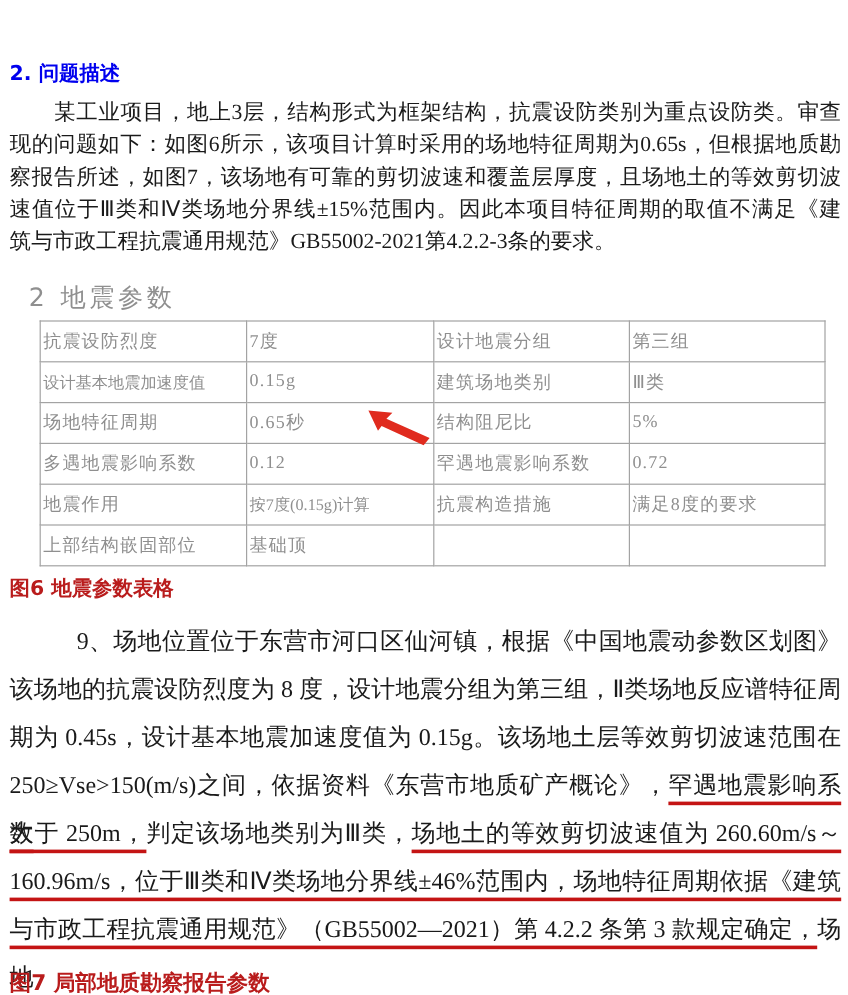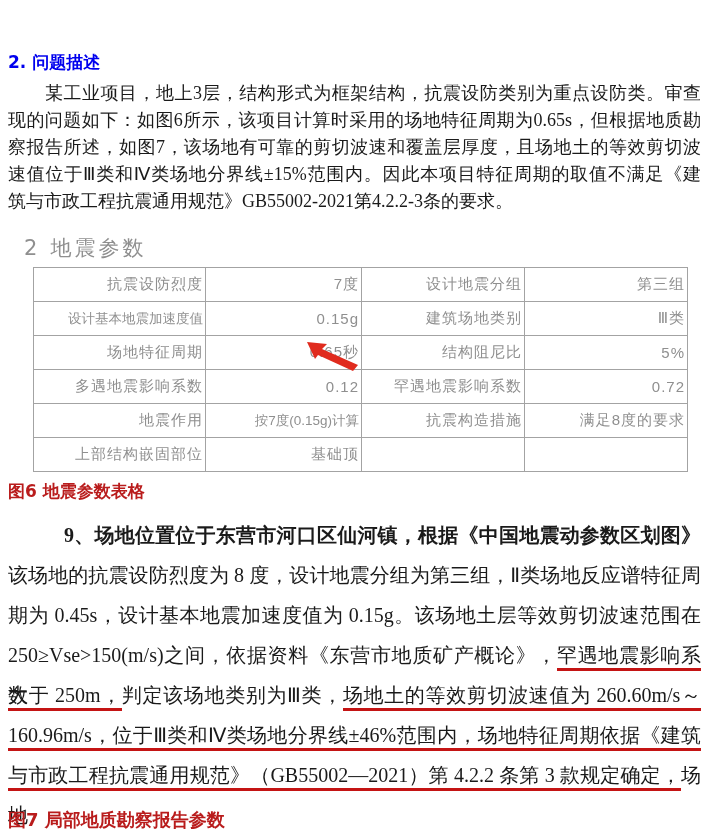--- a/index.html
+++ b/index.html
@@ -34,42 +34,42 @@
     font-family:"DejaVu Sans",sans-serif;
     font-size:21px;line-height:26px;height:26px;
   }
   .cadh .cadt{margin-left:13px;letter-spacing:3px;}
 
   .ptable{
     margin:6px 0 0 25px;border-collapse:collapse;width:654px;table-layout:fixed;
   }
   .ptable td{
     border:1px solid var(--table-border);
-    height:34px;padding:0 2px;text-align:right;vertical-align:middle;
+    height:34px;padding:0 2px;text-align:left;vertical-align:middle;
     color:var(--cad-gray);
-    font-family:Liberation Sans, sans-serif;
+    font-family:Liberation Serif, serif;
     font-size:15px;letter-spacing:1px;
     overflow:hidden;white-space:nowrap;position:relative;
   }
   .ptable td.cell-s{font-size:13.5px;letter-spacing:0;}
   .ptable td.arrow-cell{overflow:visible;}
   .arrow-svg{position:absolute;left:100px;top:5px;z-index:2;color:var(--arrow-red);}
   .arrow-svg polygon{fill:currentColor;}
 
   .cap{
     margin-top:9px;text-align:left;color:#b91c1c;
     font-family:"DejaVu Sans",sans-serif;font-weight:bold;
     font-size:17px;line-height:21px;
   }
   .cap7{margin-top:13px;font-size:18px;line-height:24px;}
 
   .para2{margin-top:13px;font-size:20px;}
   .para2 .ln{height:40px;line-height:40px;overflow:visible;text-align:justify;}
   .para2 .ln.j{text-align-last:justify;}
-  .para2 .ln.ind{text-indent:56px;font-weight:bold;}
+  .para2 .ln.ind{text-indent:56px;}
 
   .u{
     border-bottom:3px solid var(--underline-red);
     padding-bottom:2px;
   }
 </style>
 </head>
 <body>
 
 <div class="doc">

